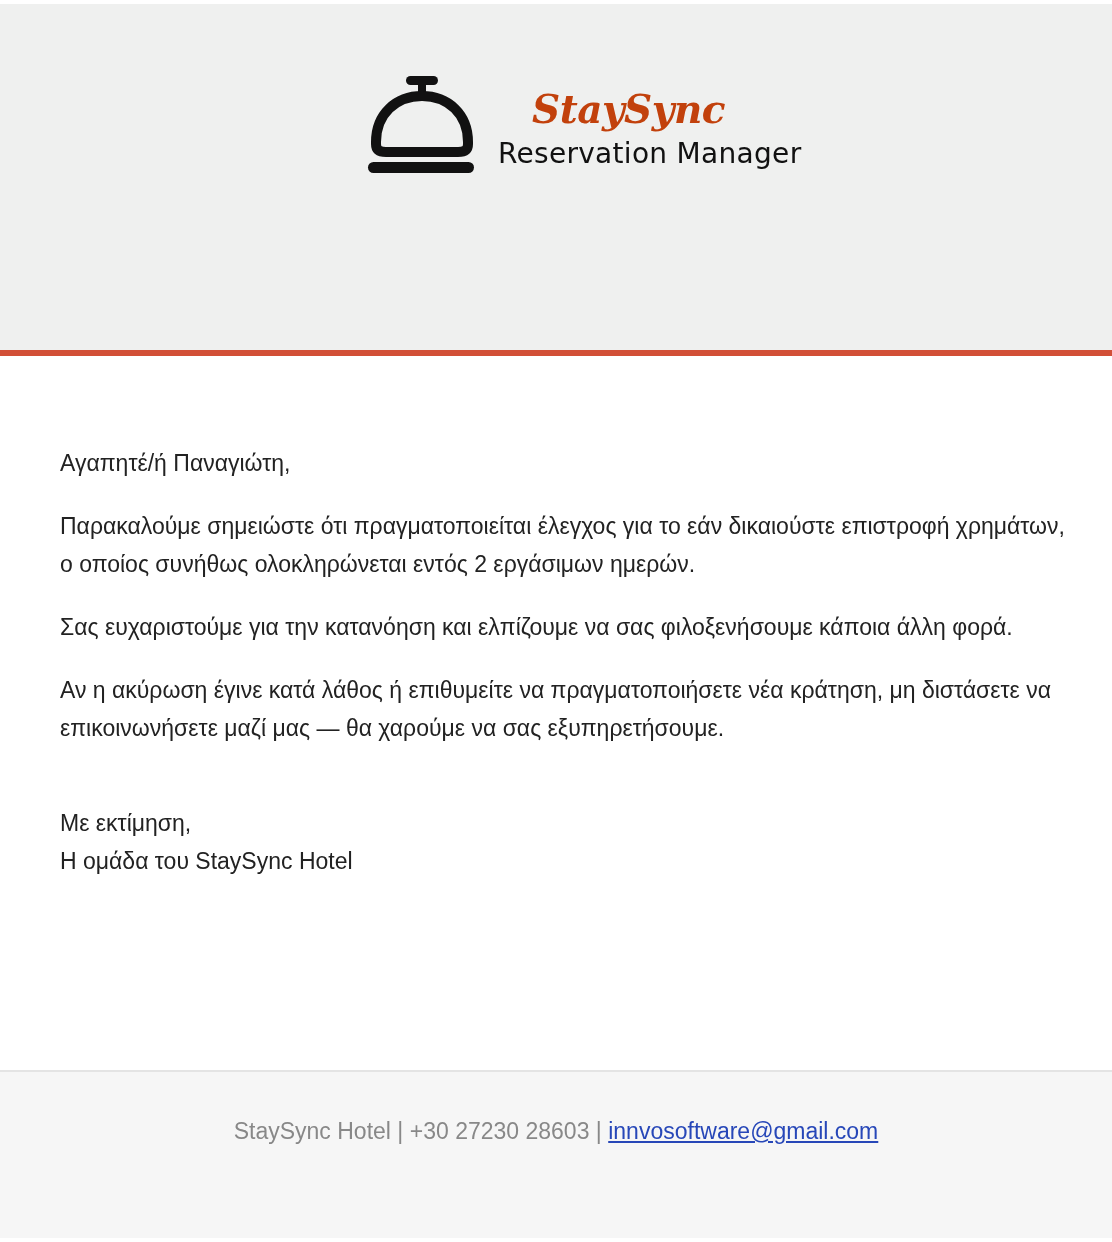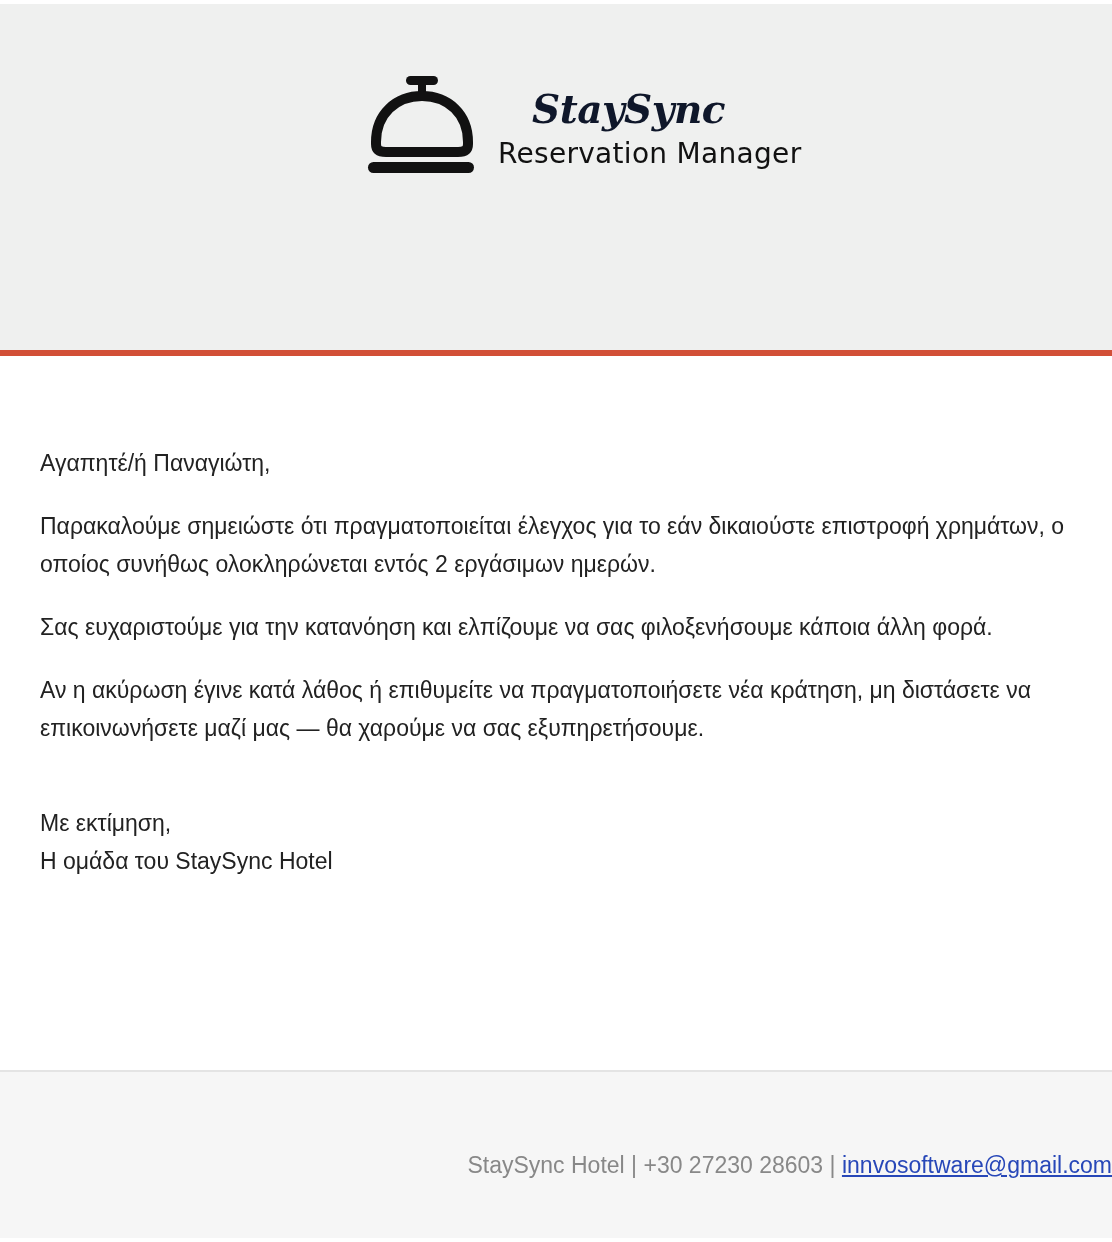--- a/index.html
+++ b/index.html
@@ -41,21 +41,21 @@
     }
     .logo-name {
       position: absolute;
       left: 166px;
       top: 18px;
       font-family: "DejaVu Serif", serif;
       font-weight: bold;
       font-style: italic;
       font-size: 39px;
       letter-spacing: -0.5px;
-      color: #0f172a;
+      color: #c2410c;
       line-height: 1;
     }
     .logo-tagline {
       position: absolute;
       left: 132px;
       top: 68px;
       font-family: "DejaVu Sans", sans-serif;
       font-size: 28px;
       color: #111111;
       letter-spacing: 0.3px;
@@ -69,21 +69,21 @@
       top: 222px;
       text-align: center;
       font-family: "DejaVu Sans", sans-serif;
       font-weight: bold;
       font-size: 47px;
       color: #d24f37;
       line-height: 1.2;
       letter-spacing: 0.3px;
     }
     .content {
-      padding: 88px 40px 0 40px;
+      padding: 88px 40px 0 60px;
       height: 714px;
       box-sizing: border-box;
       font-size: 23px;
       line-height: 38px;
       color: #222222;
     }
     .content p {
       margin: 0 0 25px 0;
     }
     .content p.greeting {
@@ -91,22 +91,22 @@
     }
     .signoff {
       margin-top: 57px;
       line-height: 38px;
     }
     .footer {
       border-top: 2px solid #e4e4e4;
       background: #f6f6f6;
       height: 168px;
       box-sizing: border-box;
-      text-align: right;
-      padding-top: 80px;
+      text-align: center;
+      padding-top: 46px;
       font-size: 23px;
       color: #888888;
     }
     .footer a {
       color: #2747b8;
       text-decoration: underline;
     }
   </style>
 </head>
 <body>

